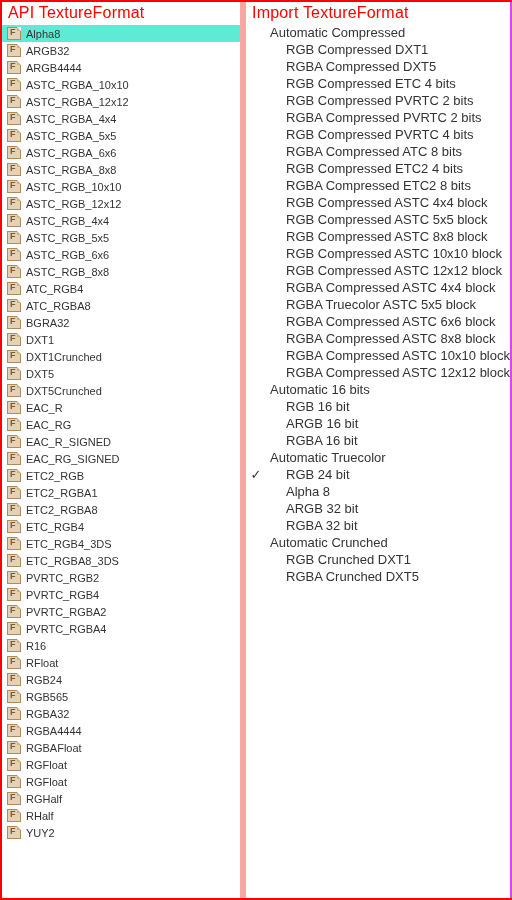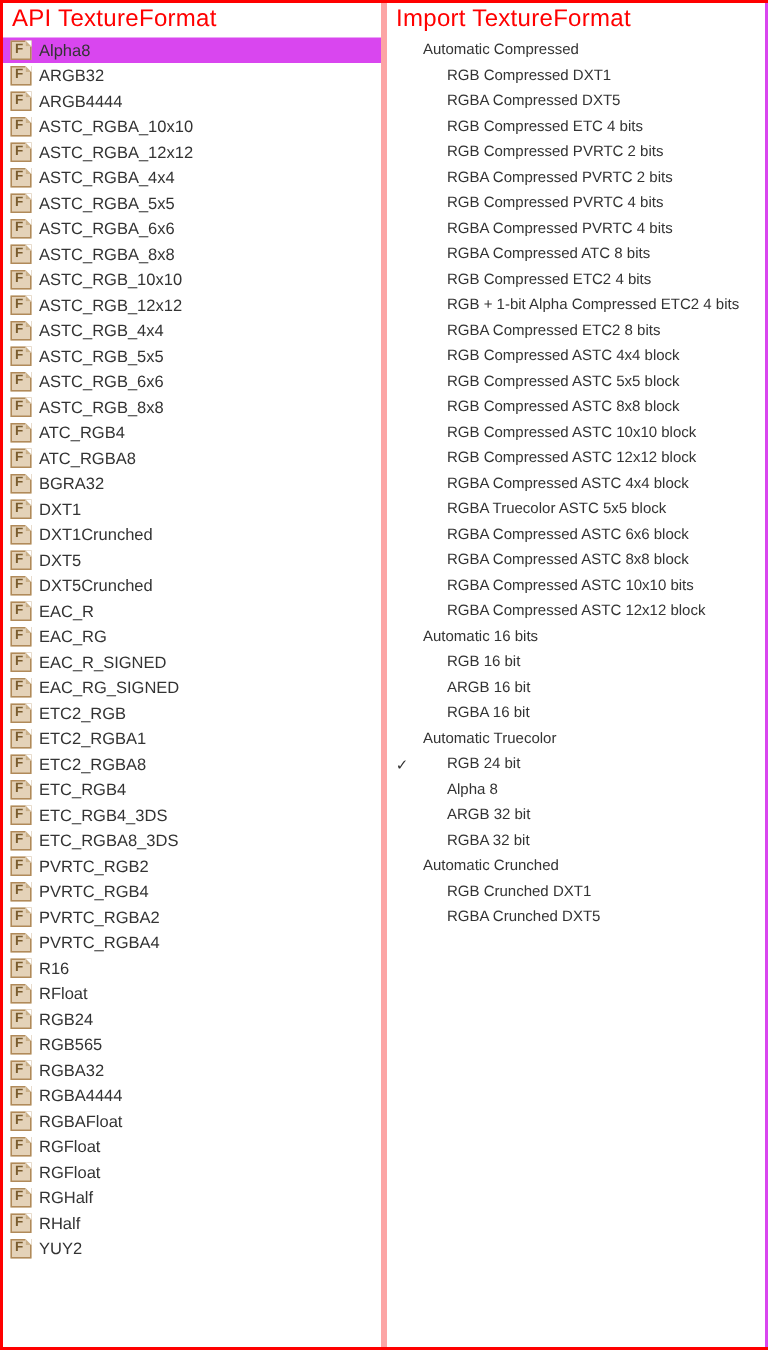--- a/index.html
+++ b/index.html
@@ -1,29 +1,29 @@
 <!DOCTYPE html>
 <html><head>
 <meta charset="utf-8">
 <style>
   *{box-sizing:border-box;margin:0;padding:0}
   body{font-family:"Segoe UI",Tahoma,Arial,sans-serif;font-size:11px;color:#333;background:#fff;width:512px;height:900px;overflow:hidden}
   .wrap{display:flex;width:512px;height:900px;border-top:2px solid red;border-bottom:2px solid red}
   .col{display:flex;flex-direction:column;position:relative}
-  .col-left{width:258px;border-left:2px solid red;border-right:4px solid #fca5a5}
+  .col-left{width:258px;border-left:2px solid red;border-right:6px solid #fca5a5}
   .col-right{flex:1;border-right:2px solid #d946ef}
   .hdr{color:red;font-size:16px;font-weight:400;padding:2px 6px 1px;letter-spacing:.2px}
   .list{flex:1;overflow:hidden;padding-top:2px}
   .row{display:flex;align-items:center;height:17px;padding-left:5px;white-space:nowrap}
-  .row.sel{background:#d946ef}
+  .row.sel{background:#5eead4}
   .ficon{width:14px;height:13px;margin-right:5px;border:1px solid #b08a5a;background:#e4d2b8;position:relative;flex:0 0 14px}
   .ficon::before{content:"F";position:absolute;top:-1px;left:2px;font-size:9px;font-weight:700;color:#7a5c2e}
   .ficon::after{content:"";position:absolute;top:-1px;right:-1px;width:0;height:0;border-top:4px solid #fff;border-left:4px solid #cbb18a}
   .rlist{flex:1;overflow:hidden;padding-top:2px}
-  .rrow{display:flex;align-items:center;height:17px;white-space:nowrap;font-size:10px}
+  .rrow{display:flex;height:17px;white-space:nowrap;font-size:13px}
   .chk{width:20px;text-align:center;flex:0 0 20px;color:#333}
   .rlabel{padding-left:4px}
   .rrow.group .rlabel{padding-left:4px}
   .rrow.item .rlabel{padding-left:20px}
 </style>
 </head>
 <body>
 
 <div class="wrap">
 
@@ -249,38 +249,30 @@
           <span class="rlabel">RGB Compressed PVRTC 2 bits</span>
         </div>
         <div class="rrow item">
           <span class="chk"></span>
           <span class="rlabel">RGBA Compressed PVRTC 2 bits</span>
         </div>
         <div class="rrow item">
           <span class="chk"></span>
           <span class="rlabel">RGB Compressed PVRTC 4 bits</span>
         </div>
-        <div class="rrow item">
-          <span class="chk"></span>
-          <span class="rlabel">RGBA Compressed PVRTC 4 bits</span>
-        </div>
         <div class="rrow item hov">
           <span class="chk"></span>
           <span class="rlabel">RGBA Compressed ATC 8 bits</span>
         </div>
         <div class="rrow item">
           <span class="chk"></span>
           <span class="rlabel">RGB Compressed ETC2 4 bits</span>
         </div>
         <div class="rrow item">
           <span class="chk"></span>
-          <span class="rlabel">RGB + 1-bit Alpha Compressed ETC2 4 bits</span>
-        </div>
-        <div class="rrow item">
-          <span class="chk"></span>
           <span class="rlabel">RGBA Compressed ETC2 8 bits</span>
         </div>
         <div class="rrow item">
           <span class="chk"></span>
           <span class="rlabel">RGB Compressed ASTC 4x4 block</span>
         </div>
         <div class="rrow item">
           <span class="chk"></span>
           <span class="rlabel">RGB Compressed ASTC 5x5 block</span>
         </div>
@@ -307,21 +299,21 @@
         <div class="rrow item">
           <span class="chk"></span>
           <span class="rlabel">RGBA Compressed ASTC 6x6 block</span>
         </div>
         <div class="rrow item">
           <span class="chk"></span>
           <span class="rlabel">RGBA Compressed ASTC 8x8 block</span>
         </div>
         <div class="rrow item">
           <span class="chk"></span>
-          <span class="rlabel">RGBA Compressed ASTC 10x10 bits</span>
+          <span class="rlabel">RGBA Compressed ASTC 10x10 block</span>
         </div>
         <div class="rrow item">
           <span class="chk"></span>
           <span class="rlabel">RGBA Compressed ASTC 12x12 block</span>
         </div>
         <div class="rrow group">
           <span class="chk"></span>
           <span class="rlabel">Automatic 16 bits</span>
         </div>
         <div class="rrow item">

